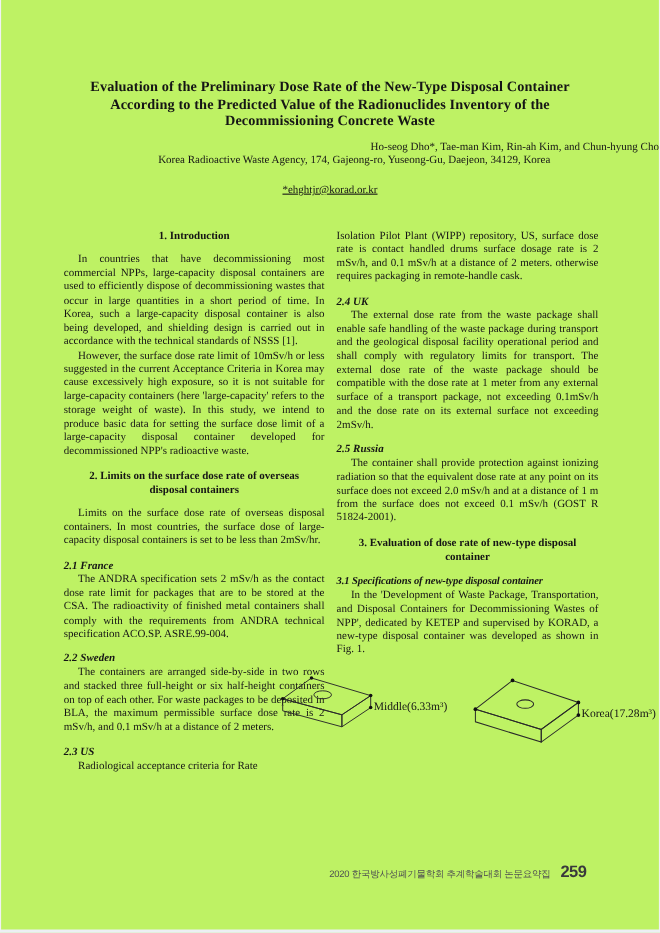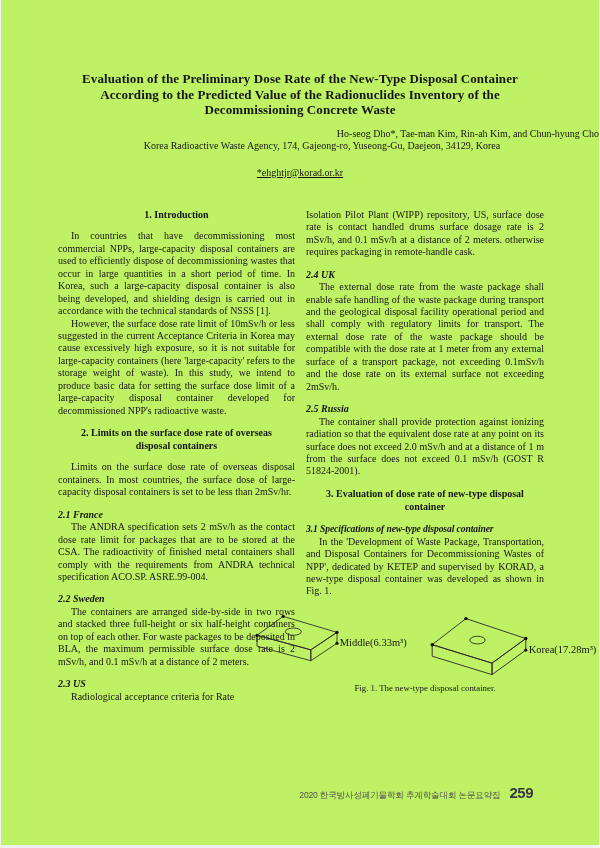--- a/index.html
+++ b/index.html
@@ -175,21 +175,20 @@
               <ellipse class="edge" cx="63" cy="34" rx="10" ry="5" fill="#ffffff"></ellipse>
               <circle cx="4" cy="40" r="2.2" fill="#111"></circle>
               <circle cx="48" cy="6" r="2.2" fill="#111"></circle>
               <circle cx="126" cy="32" r="2.2" fill="#111"></circle>
               <circle cx="126" cy="47" r="2.2" fill="#111"></circle>
             </svg>
             <div class="figlabel">Korea(17.28m³)</div>
           </div>
 
         </div>
-        <figcaption class="figcaption">Fig. 1. The new-type disposal container.</figcaption>
       </figure>
     </div>
 
   </div>
 
   <footer class="pagefooter">
     <span class="proceedings">2020 한국방사성폐기물학회 추계학술대회 논문요약집</span>
     <span class="pagenum">259</span>
   </footer>
 

